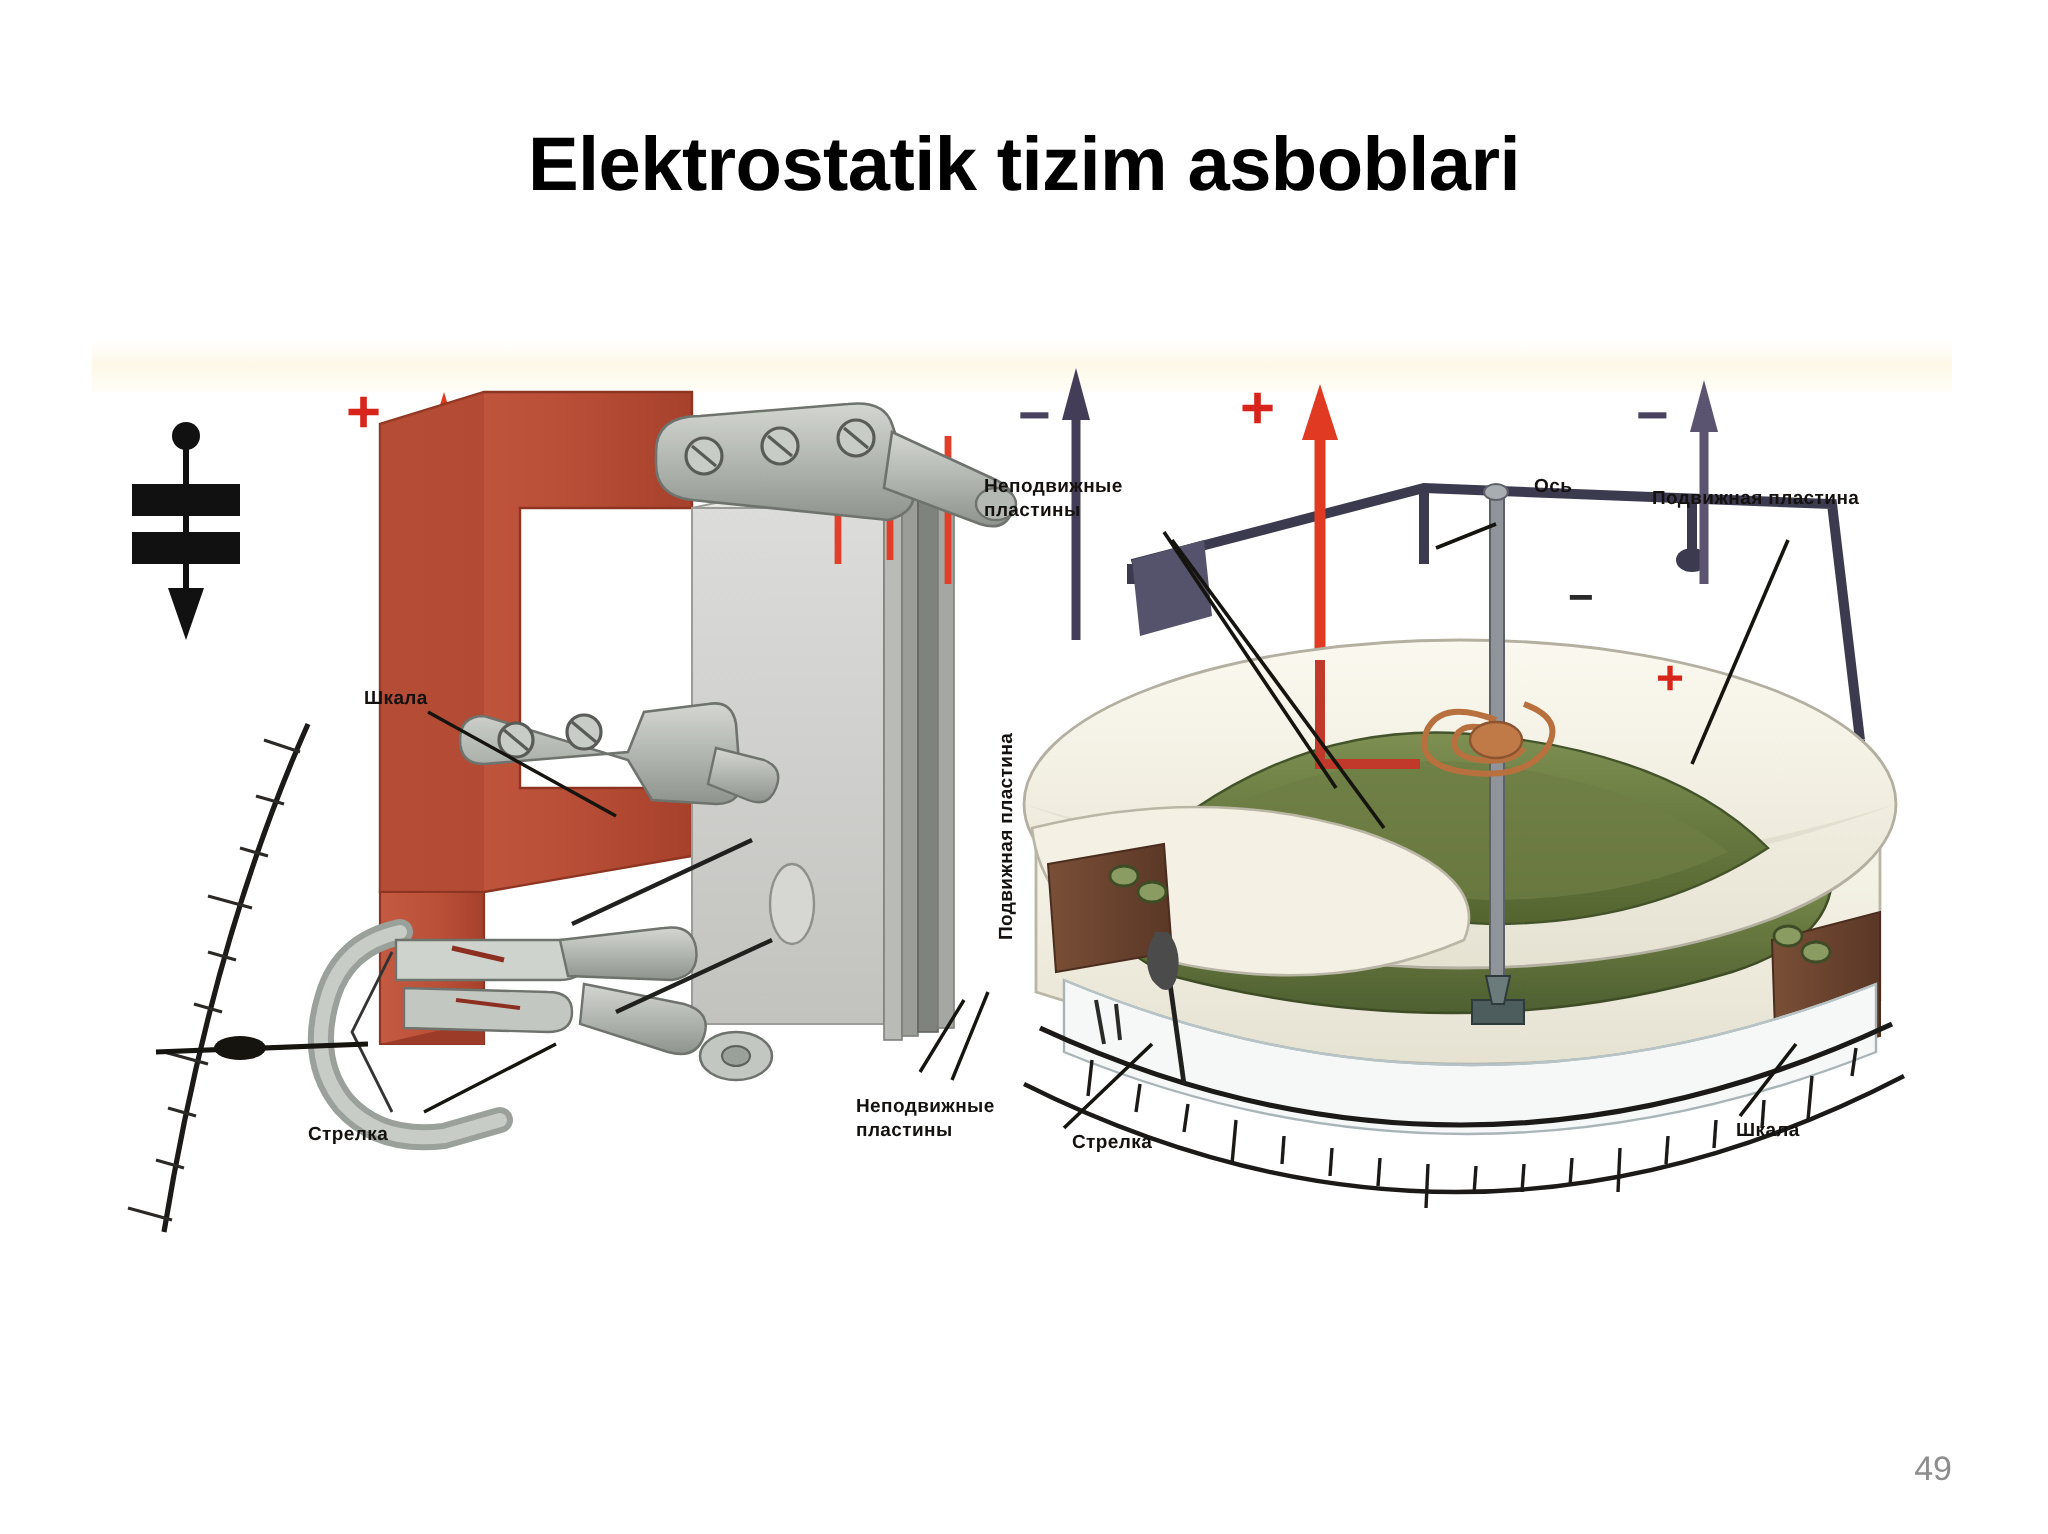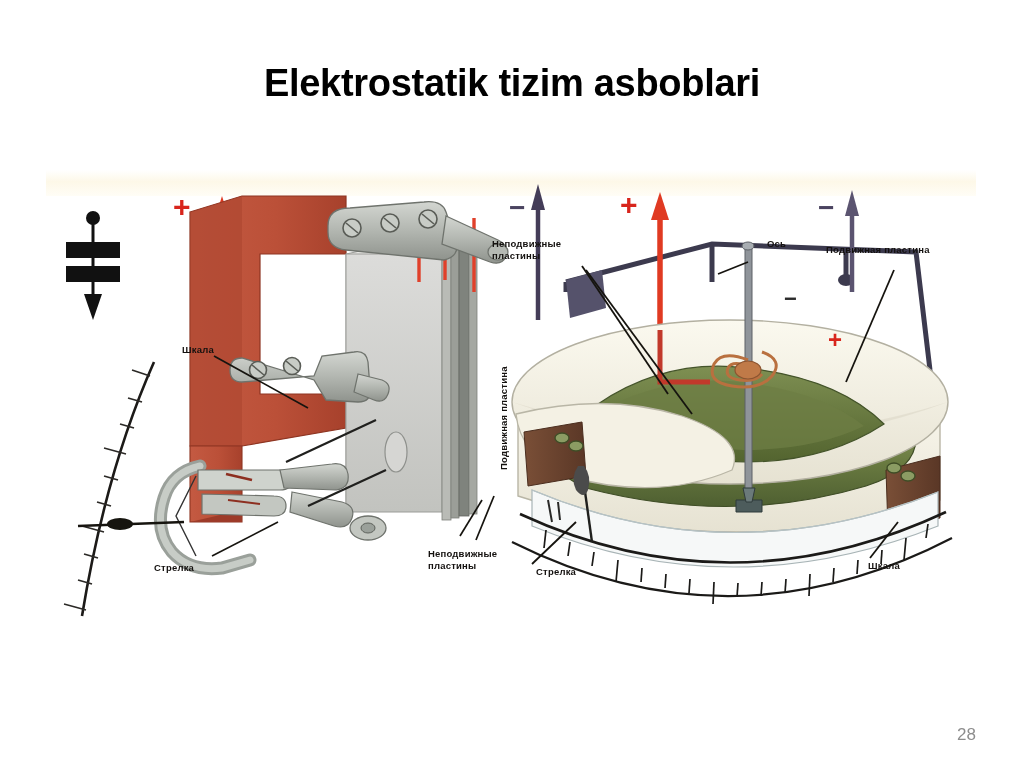--- a/index.html
+++ b/index.html
@@ -373,15 +373,15 @@
 
     <div class="lbl" style="left:721px; top:68px;">Ось</div>
 
     <div class="lbl" style="left:780px; top:74px;">Подвижная пластина</div>
 
     <div class="lbl" style="left:490px; top:396px;">Стрелка</div>
 
     <div class="lbl" style="left:822px; top:390px;">Шкала</div>
   </div>
 
-  <div id="pagenum">28</div>
+  <div id="pagenum">49</div>
 
 </div>
 
 </body></html>

